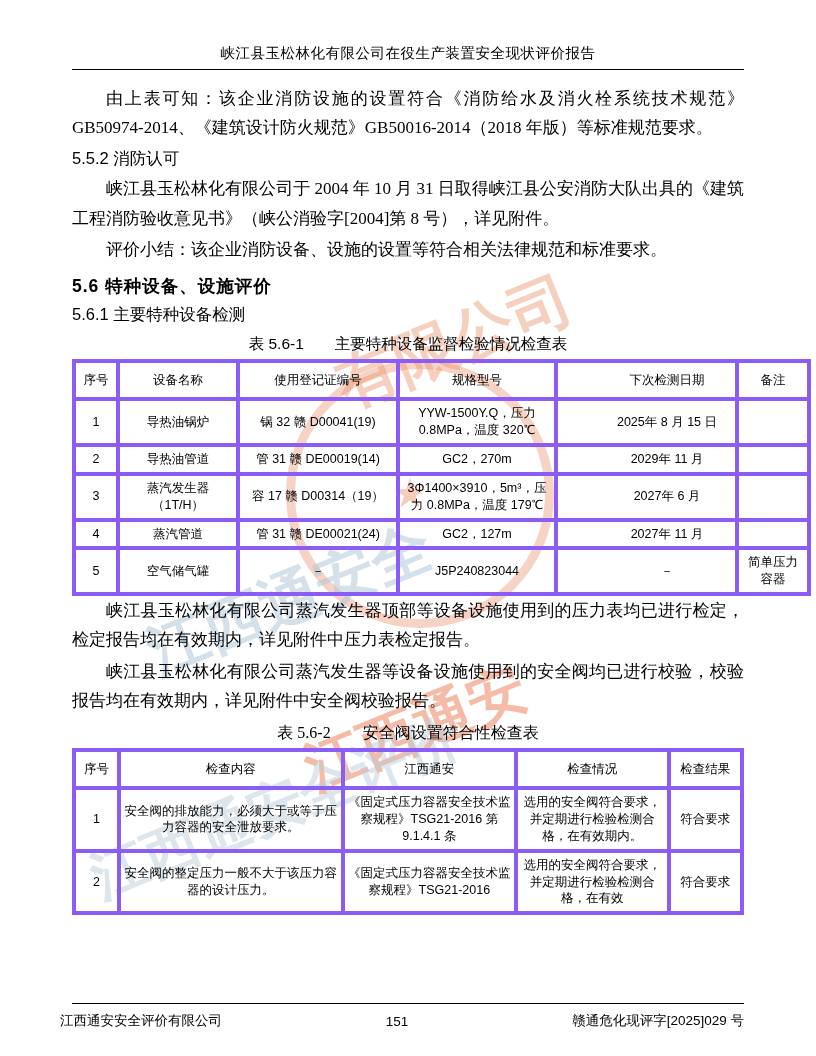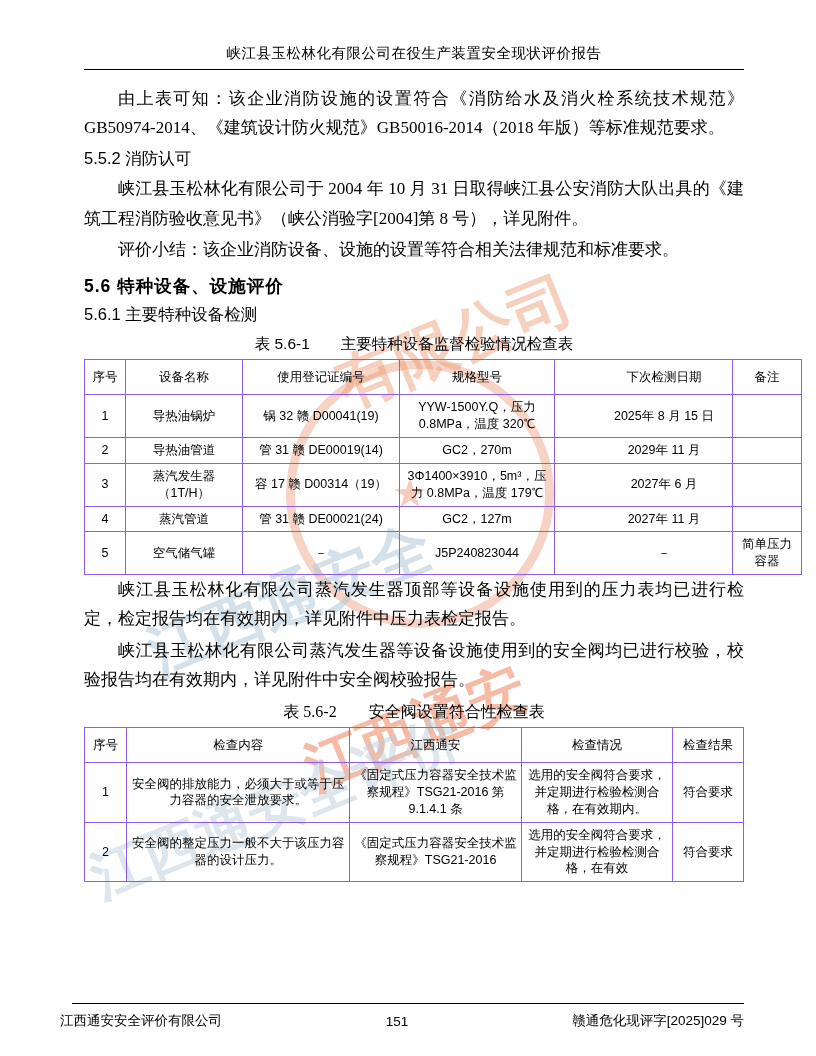--- a/index.html
+++ b/index.html
@@ -69,21 +69,21 @@
     border: 9px solid rgba(232, 140, 100, 0.38);
     border-radius: 50%;
   }
   .wm-star {
     position: absolute;
     left: 392px; top: 470px;
     font-size: 40px;
     color: rgba(232, 140, 100, 0.45);
   }
 
-  .content { position: relative; z-index: 1; margin-left: 12px; }
+  .content { position: relative; z-index: 1; }
 
   
   .doc-header {
     text-align: center;
     font-size: 14.5px;
     padding-top: 44px;
     padding-bottom: 6px;
     letter-spacing: 0.5px;
   }
   .header-rule {
@@ -130,21 +130,21 @@
     font-size: 16px;
   }
 
   
   table {
     border-collapse: collapse;
     width: 100%;
     table-layout: fixed;
   }
   table.grid td, table.grid th {
-    border: 1px solid #8b5cf6;
+    border: 4px solid #8b5cf6;
     font-size: 12.5px;
     text-align: center;
     vertical-align: middle;
     padding: 4px 3px;
     font-family: "Liberation Sans", sans-serif;
     line-height: 1.35;
   }
   .t1 td.c0 { width: 34px; }
   .t1 td.c1 { width: 110px; }
   .t1 td.c2 { width: 150px; }

